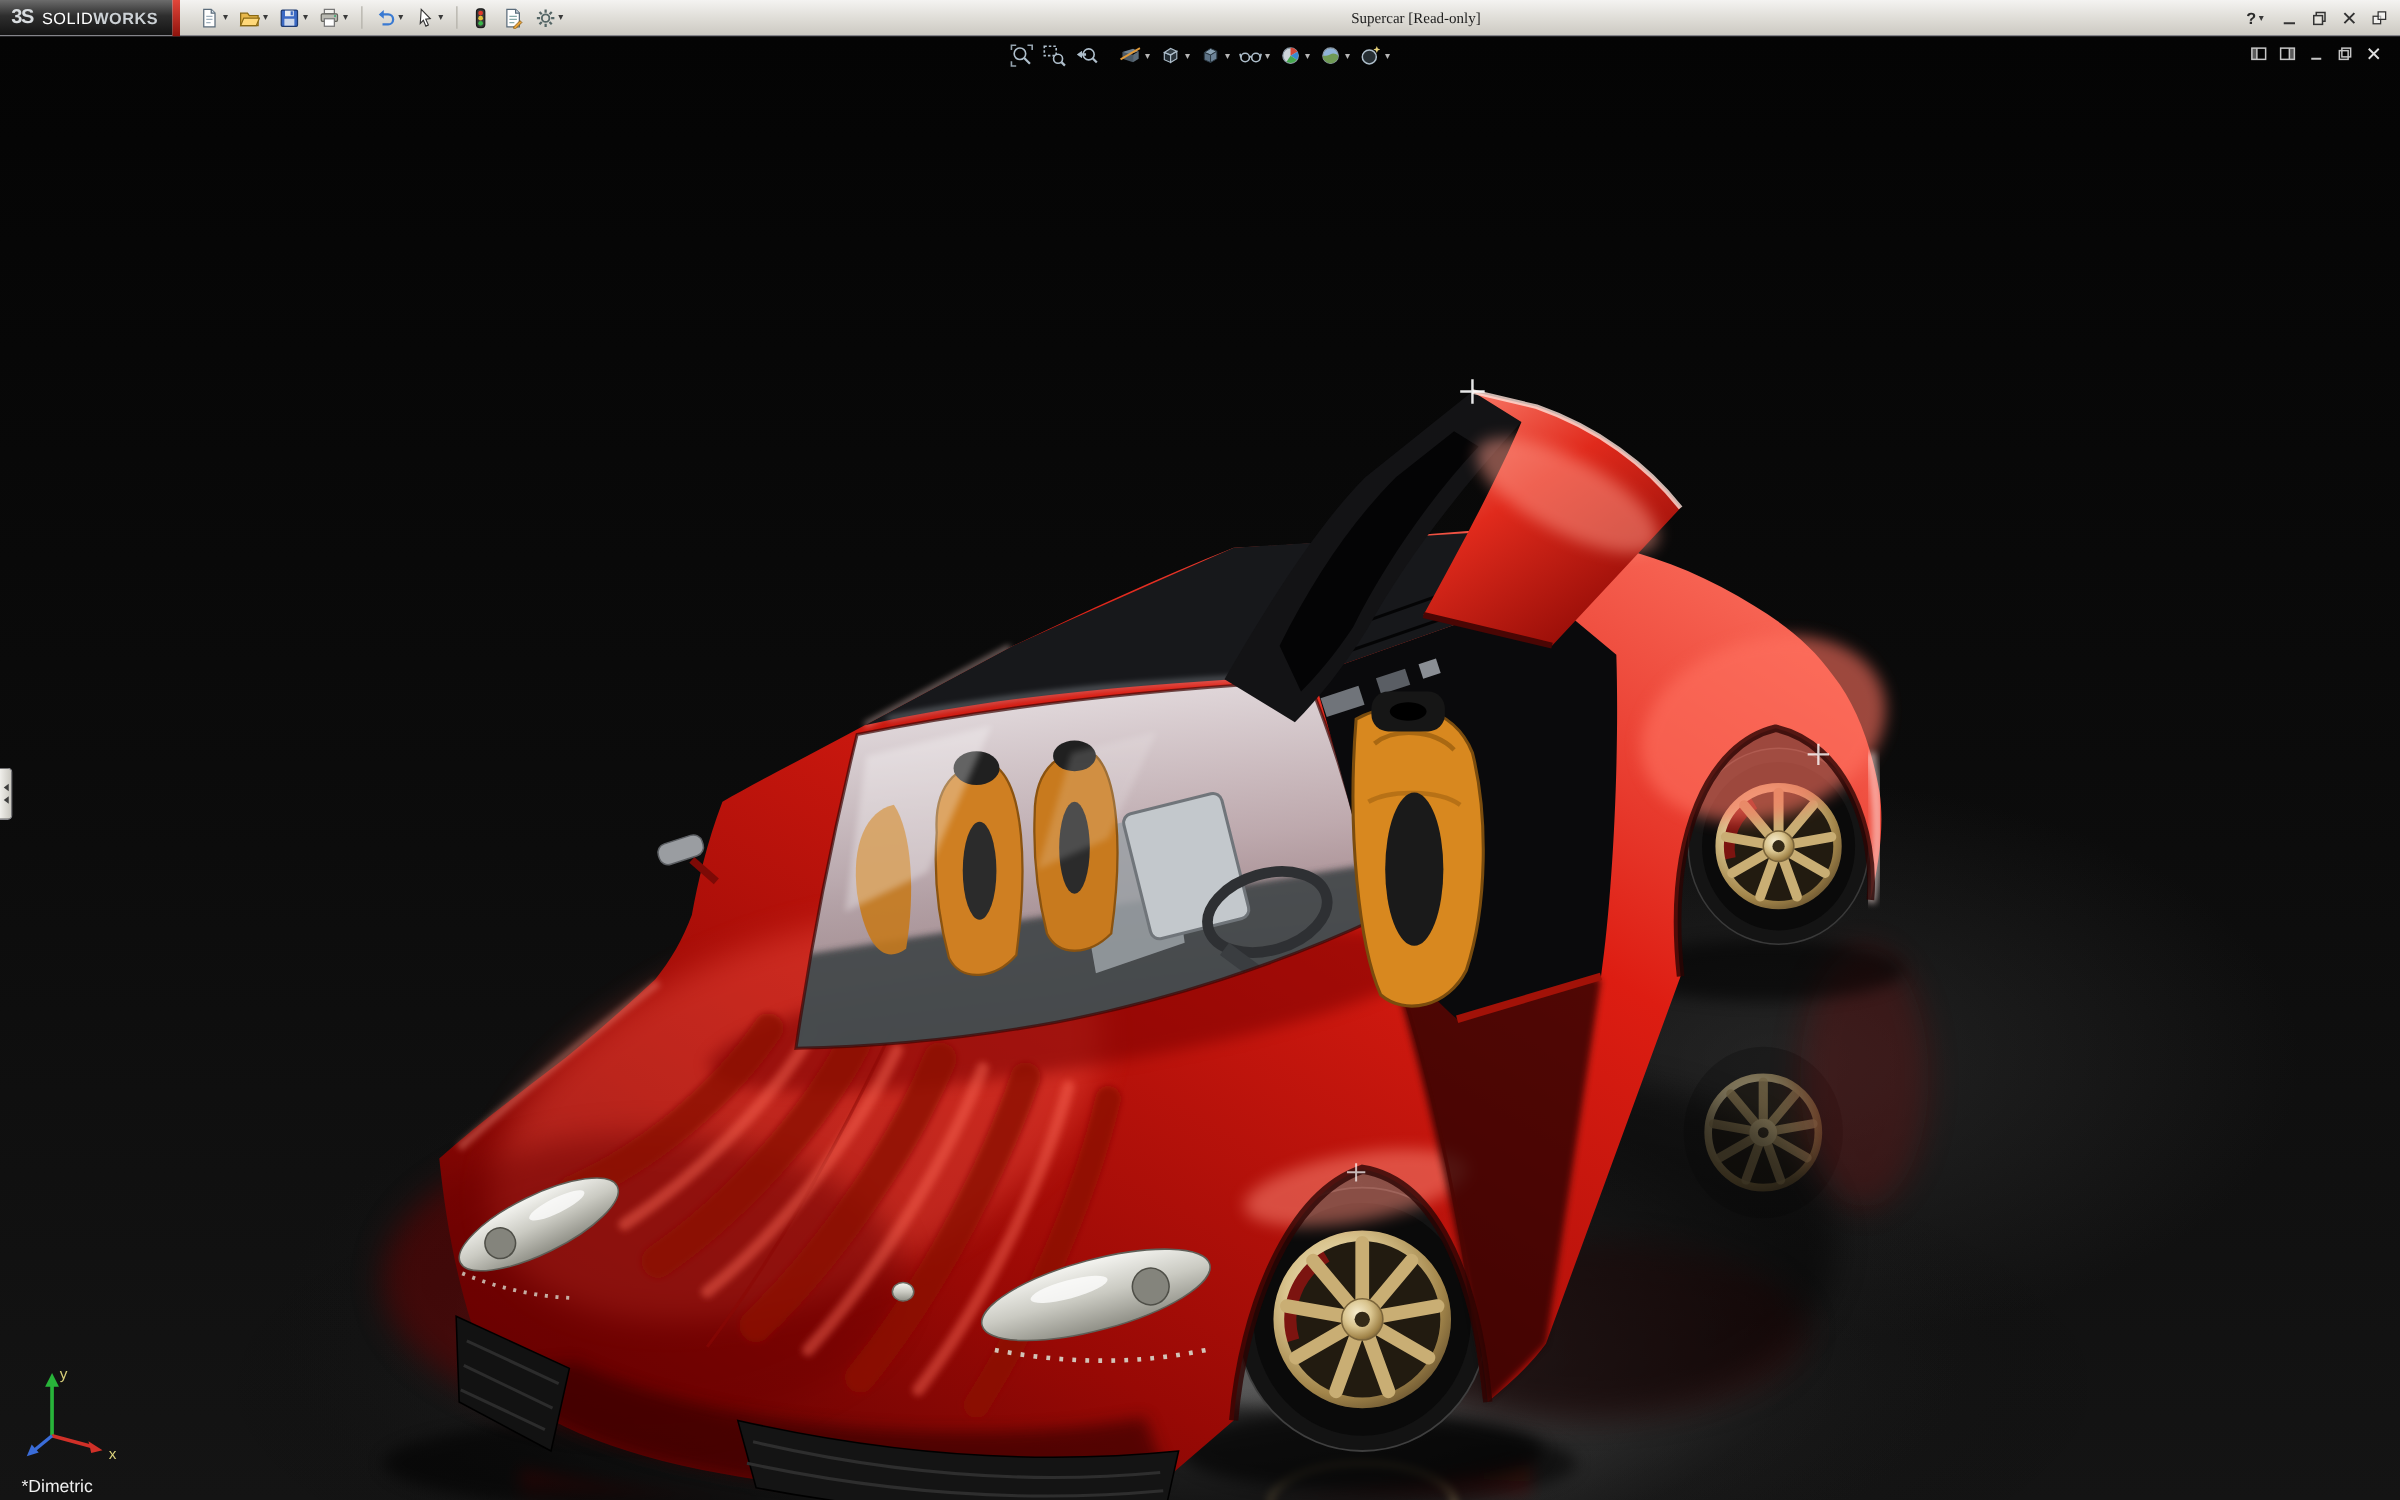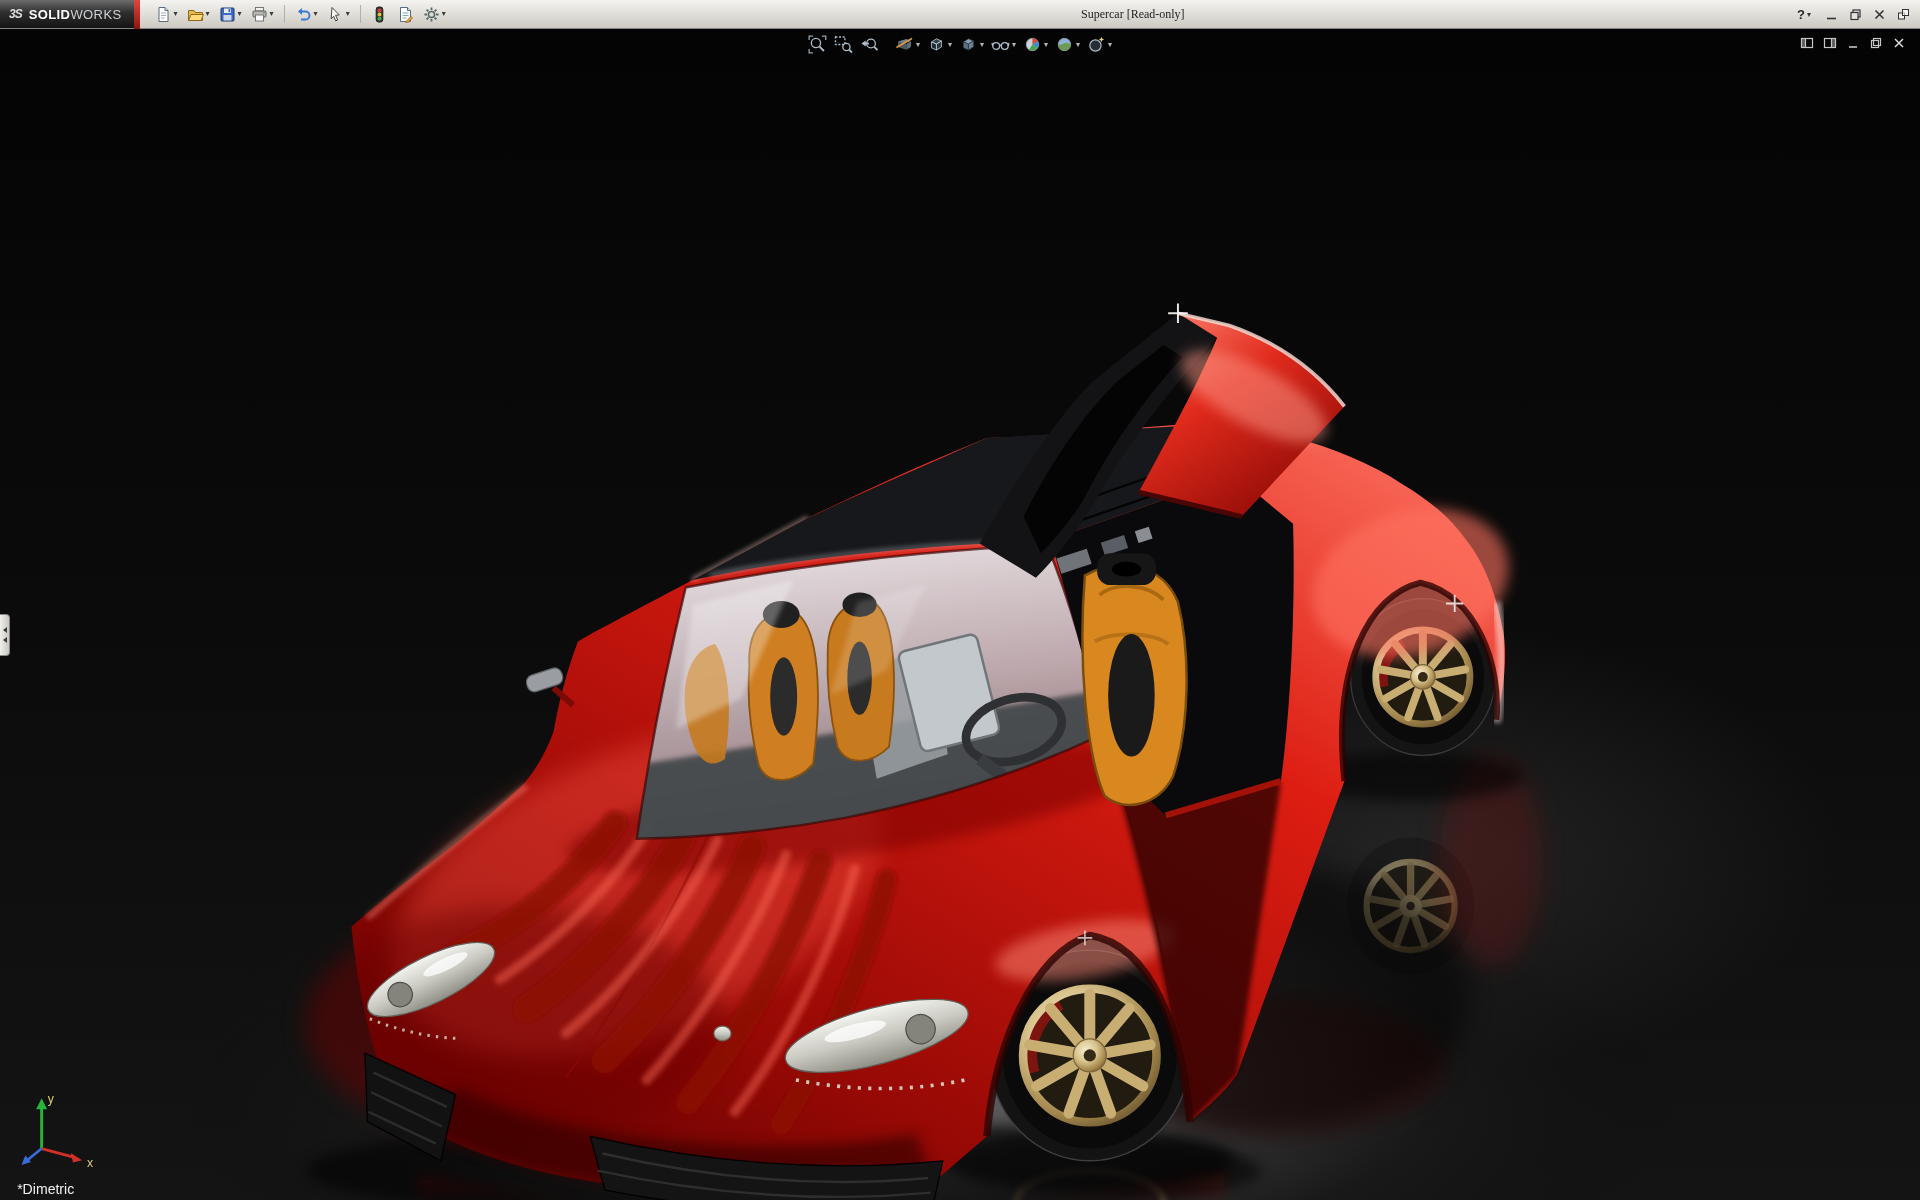--- a/index.html
+++ b/index.html
@@ -5,24 +5,24 @@
 <style>
   *{box-sizing:border-box;margin:0;padding:0}
   html,body{width:1920px;height:1200px;overflow:hidden;background:#000;font-family:"Liberation Sans",sans-serif;}
 
   
   .titlebar{position:absolute;top:0;left:0;right:0;height:29px;
     background:linear-gradient(#f4f3f1,#dedcd6 55%,#ccc9c2);
     border-bottom:1px solid #84848a;display:flex;align-items:center;z-index:10;}
   .logo-block{height:100%;display:flex;align-items:center;gap:7px;padding:0 12px 0 9px;
     background:linear-gradient(#6c6c6c,#2e2e2e 45%,#141414);}
-  .logo-3s{font-style:italic;font-weight:bold;font-size:12px;color:#d9dde0;letter-spacing:-1px;}
+  .logo-3s{font-weight:bold;font-size:16px;color:#d9dde0;letter-spacing:-1px;}
   .brand{font-size:13px;letter-spacing:.4px;color:#fff;white-space:nowrap;}
-  .b1{font-weight:bold}
-  .b2{font-weight:normal;color:#ccd1d5}
+  .b1{font-weight:normal}
+  .b2{font-weight:bold;color:#ccd1d5}
   .logo-accent{width:6px;height:29px;background:linear-gradient(#e2463a,#8e130c);}
   .tb-group{display:flex;align-items:center;margin-left:12px;gap:3px;}
   .tb-item{display:flex;align-items:center;height:24px;padding:0 3px;border-radius:2px;}
   .dd{font-size:8px;color:#3a3a3a;margin-left:2px;line-height:1;}
   .i17{width:17px;height:17px;display:block}
   .tb-sep{width:1px;height:18px;background:#b2b0a8;margin:0 4px;}
   .tb-title{position:absolute;left:59%;transform:translateX(-50%);font-size:12px;color:#1d1d1d;white-space:nowrap;font-family:Liberation Serif, serif;}
   .tb-right{position:absolute;right:10px;top:0;height:29px;display:flex;align-items:center;gap:11px;}
   .help-q{font-size:13px;font-weight:bold;color:#2a2a2a;}
   .winbtn{display:flex;align-items:center;}

